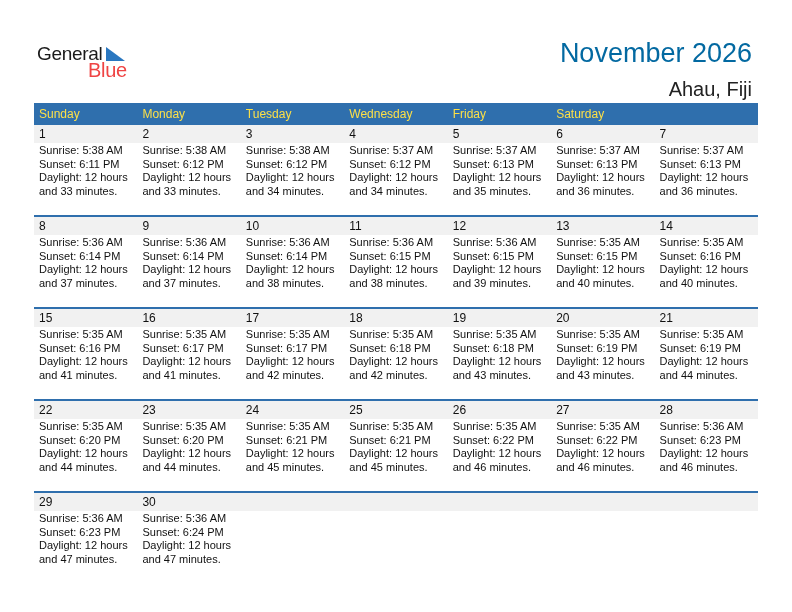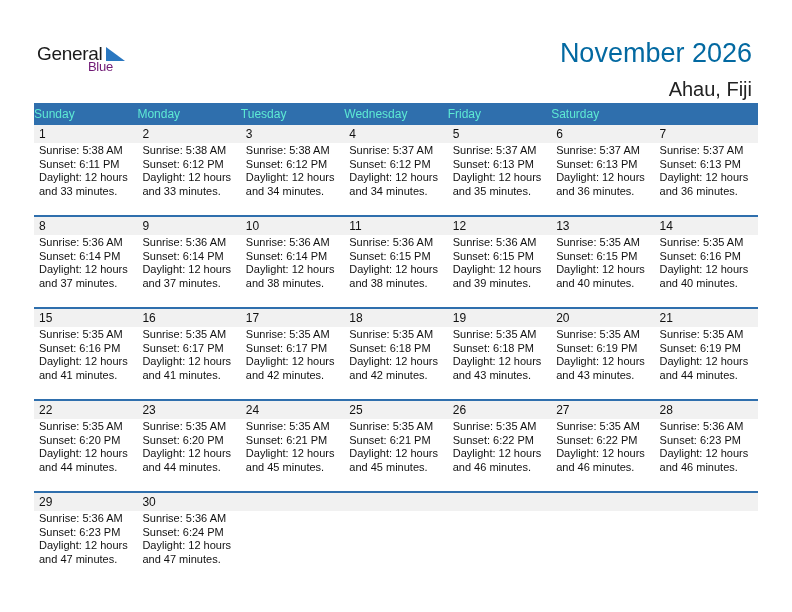--- a/index.html
+++ b/index.html
@@ -1,25 +1,25 @@
 <!DOCTYPE html>
 <html><head>
 <meta charset="utf-8">
 <style>
   html, body { margin: 0; padding: 0; background: #ffffff; }
   body { width: 792px; height: 612px; position: relative; overflow: hidden; font-family: "Liberation Sans", sans-serif; color: #1a1a1a; }
   .logo { position: absolute; left: 37px; top: 43px; width: 100px; height: 40px; }
   .logo .general { position: absolute; left: 0; top: 0; font-size: 19px; color: #1a1a1a; letter-spacing: -0.3px; }
-  .logo .blue { position: absolute; left: 51px; top: 16px; font-size: 13px; color: #701a75; letter-spacing: -0.3px; }
+  .logo .blue { position: absolute; left: 51px; top: 16px; font-size: 20px; color: #ef4444; letter-spacing: -0.3px; }
   .logo .tri { position: absolute; left: 69px; top: 4px; width: 0; height: 0; border-left: 19px solid #2a77c0; border-top: 14px solid transparent; }
   .title { position: absolute; right: 40px; top: 38px; font-size: 27px; color: #0369a1; }
   .subtitle { position: absolute; right: 40px; top: 78px; font-size: 20px; color: #222; }
   .cal { position: absolute; left: 34px; top: 103px; width: 724px; }
   .head { display: grid; grid-template-columns: repeat(7, 1fr); background: #2f6fad; height: 22px; }
-  .head div { color: #5eead4; font-size: 12px; line-height: 22px; }
+  .head div { color: #fde047; font-size: 12px; line-height: 22px; padding-left: 5px; }
   .week { height: 90px; border-top: 2px solid #2f6fad; position: relative; }
   .week.first { border-top: none; height: 90px; }
   .row { display: grid; grid-template-columns: repeat(7, 1fr); }
   .numrow { background: #f1f1f1; height: 18px; }
   .numrow div { font-size: 12px; line-height: 18px; padding-left: 5px; color: #111; }
   .inforow div { font-size: 11px; line-height: 13.6px; padding-left: 5px; color: #111; padding-top: 1px; }
   .inforow span { display: block; white-space: nowrap; }
 </style>
 </head>
 <body>

